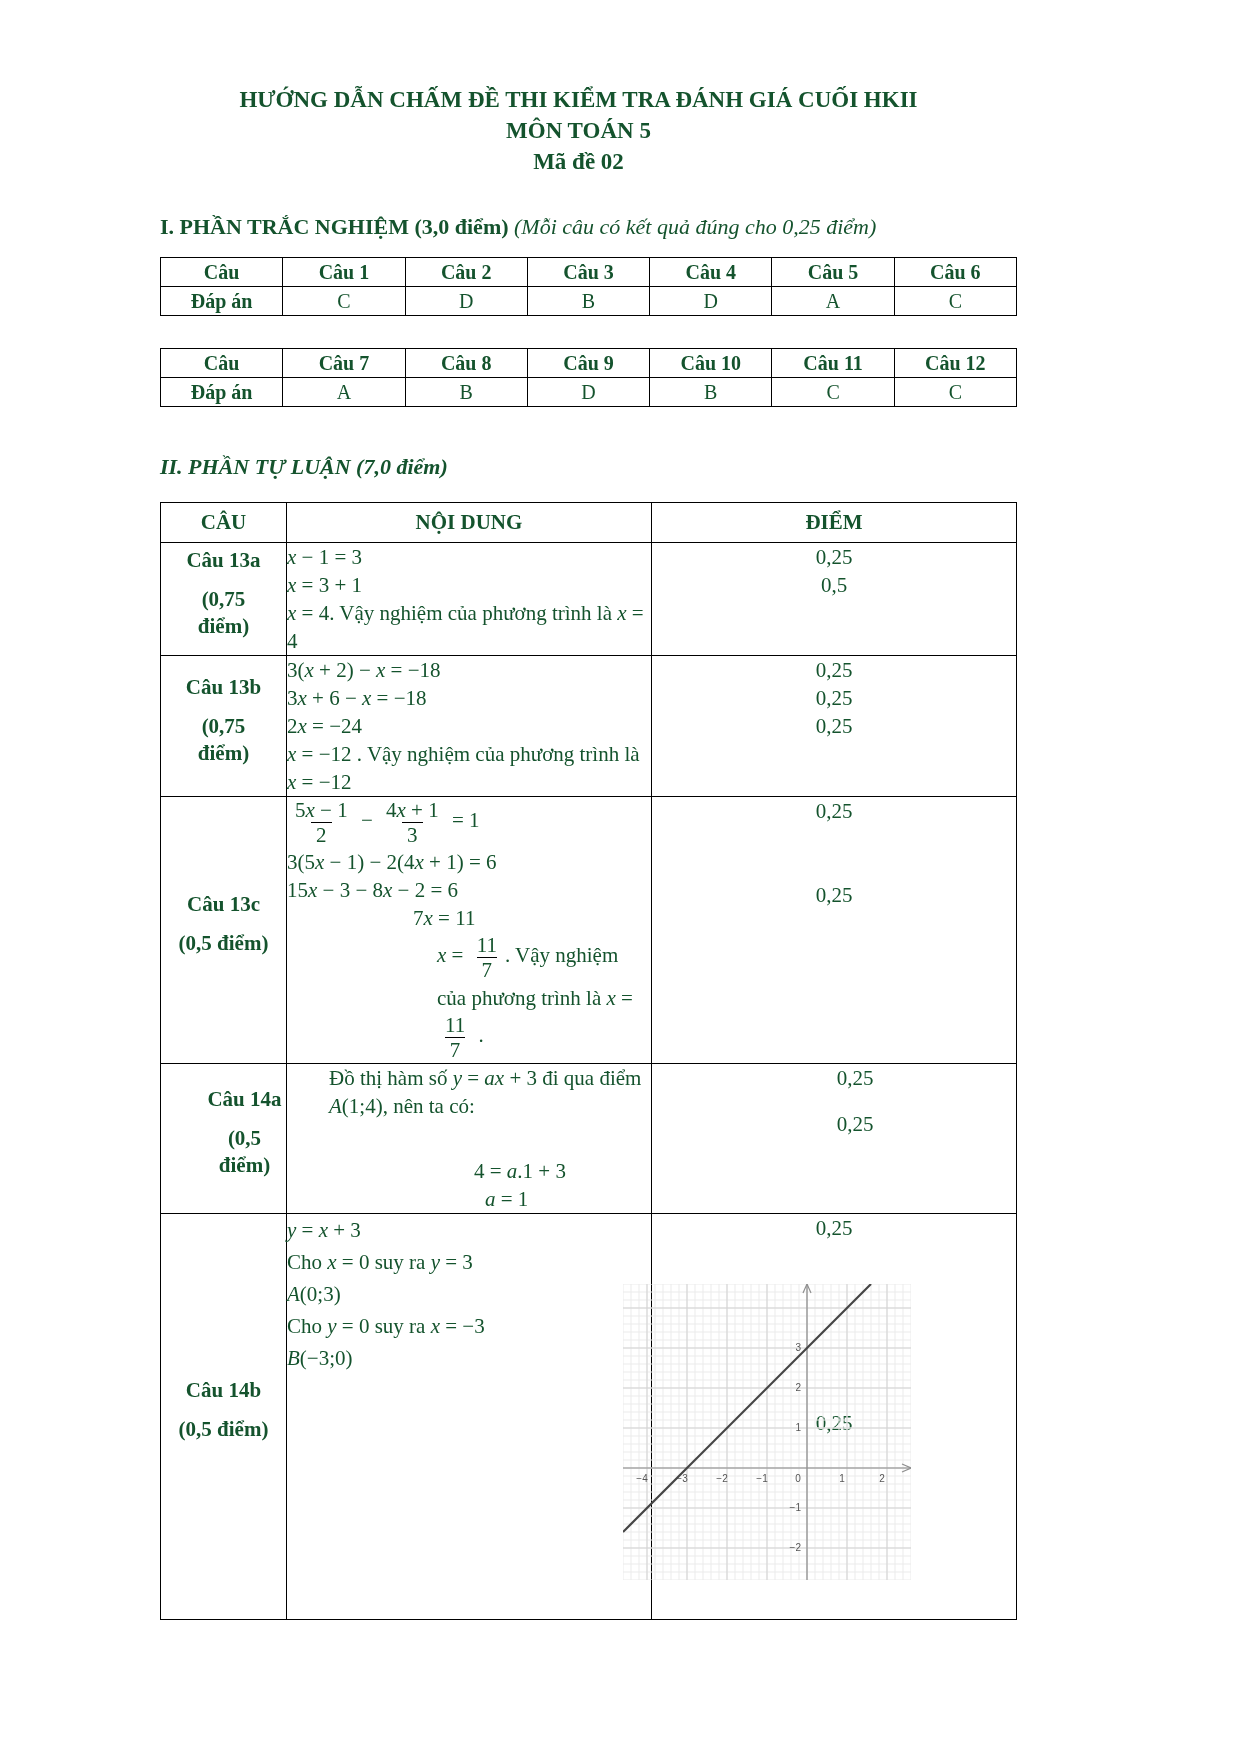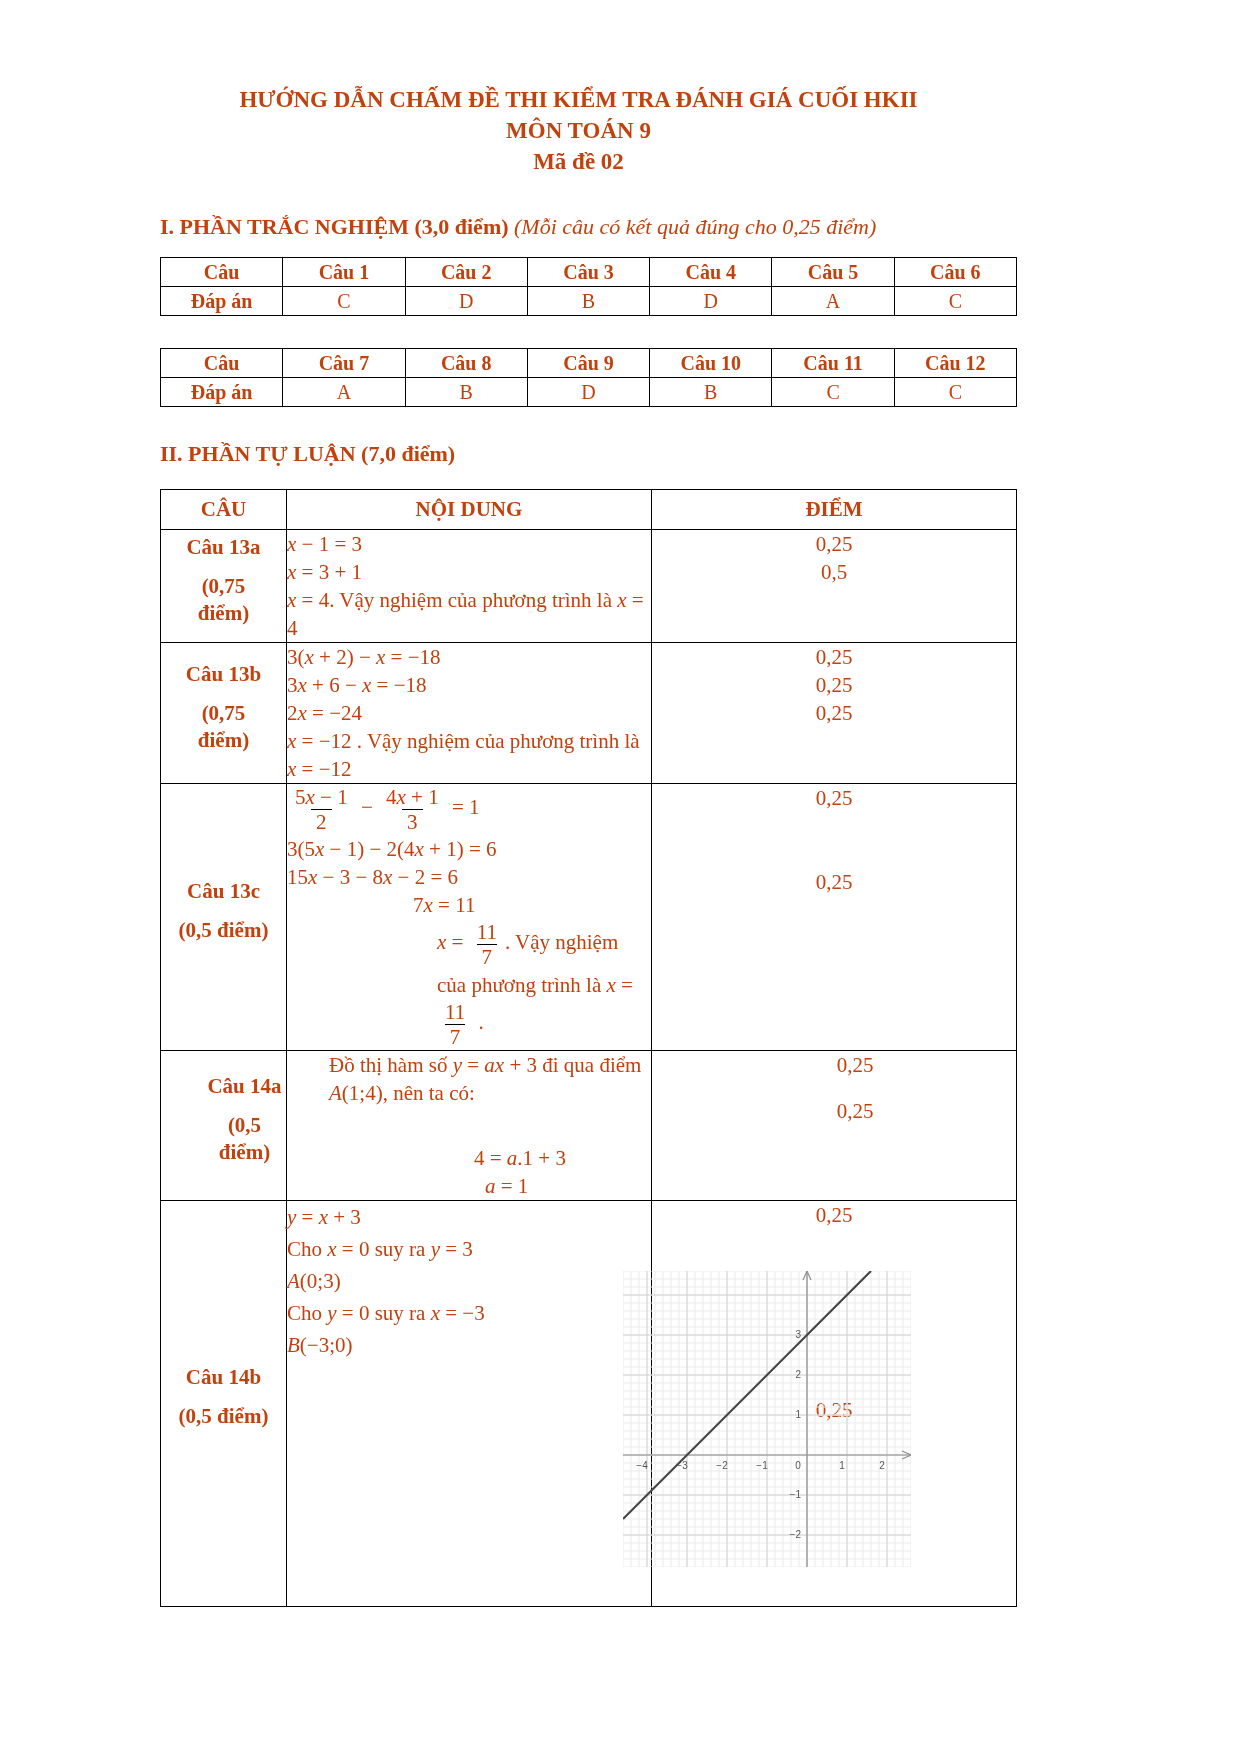--- a/index.html
+++ b/index.html
@@ -1,29 +1,29 @@
 <!DOCTYPE html>
 <html><head>
 <meta charset="utf-8">
 <style>
   html,body{margin:0;padding:0;background:#ffffff;}
   .page{
     position:relative;
     width:1157px;height:1755px;
-    background:#ffffff;color:#c2410c;
+    background:#ffffff;color:#14532d;
     font-family:"Liberation Serif", serif;
     overflow:hidden;
   }
   
   .titles{padding-top:84px;text-align:center;font-weight:bold;font-size:23px;line-height:31px;}
   
   .sec-heading{margin:35px 0 0 160px;font-size:22px;line-height:29px;}
   .sec-heading .bold{font-weight:bold;}
   .sec-heading .note{font-style:italic;}
-  .sec-heading2{margin:32px 0 0 160px;font-size:22px;line-height:29px;font-weight:bold;}
+  .sec-heading2{margin:45px 0 0 160px;font-size:22px;line-height:29px;font-weight:bold;font-style:italic;}
   
   table{border-collapse:collapse;}
   .mc-table{margin:16px 0 0 160px;width:857px;table-layout:fixed;}
   .mc-table.second{margin-top:32px;}
   .mc-table th,.mc-table td{
     border:1px solid #000;height:28px;text-align:center;
     font-size:20px;padding:0;vertical-align:middle;
   }
   .mc-table th{font-weight:bold;}
   .mc-table td{font-weight:normal;}
@@ -65,21 +65,21 @@
   .graph-wrap{position:absolute;left:336px;top:70px;}
   svg text{font-family:"Liberation Sans", sans-serif;}
 </style>
 </head>
 <body>
 
 <div class="page">
 
   <div class="titles">
     <div>HƯỚNG DẪN CHẤM ĐỀ THI KIỂM TRA ĐÁNH GIÁ CUỐI HKII</div>
-    <div>MÔN TOÁN 9</div>
+    <div>MÔN TOÁN 5</div>
     <div>Mã đề 02</div>
   </div>
 
   <div class="sec-heading">
     <span class="bold">I. PHẦN TRẮC NGHIỆM (3,0 điểm)</span>
     <span class="note">(Mỗi câu có kết quả đúng cho 0,25 điểm)</span>
   </div>
 
   <table class="mc-table">
     <tbody>

